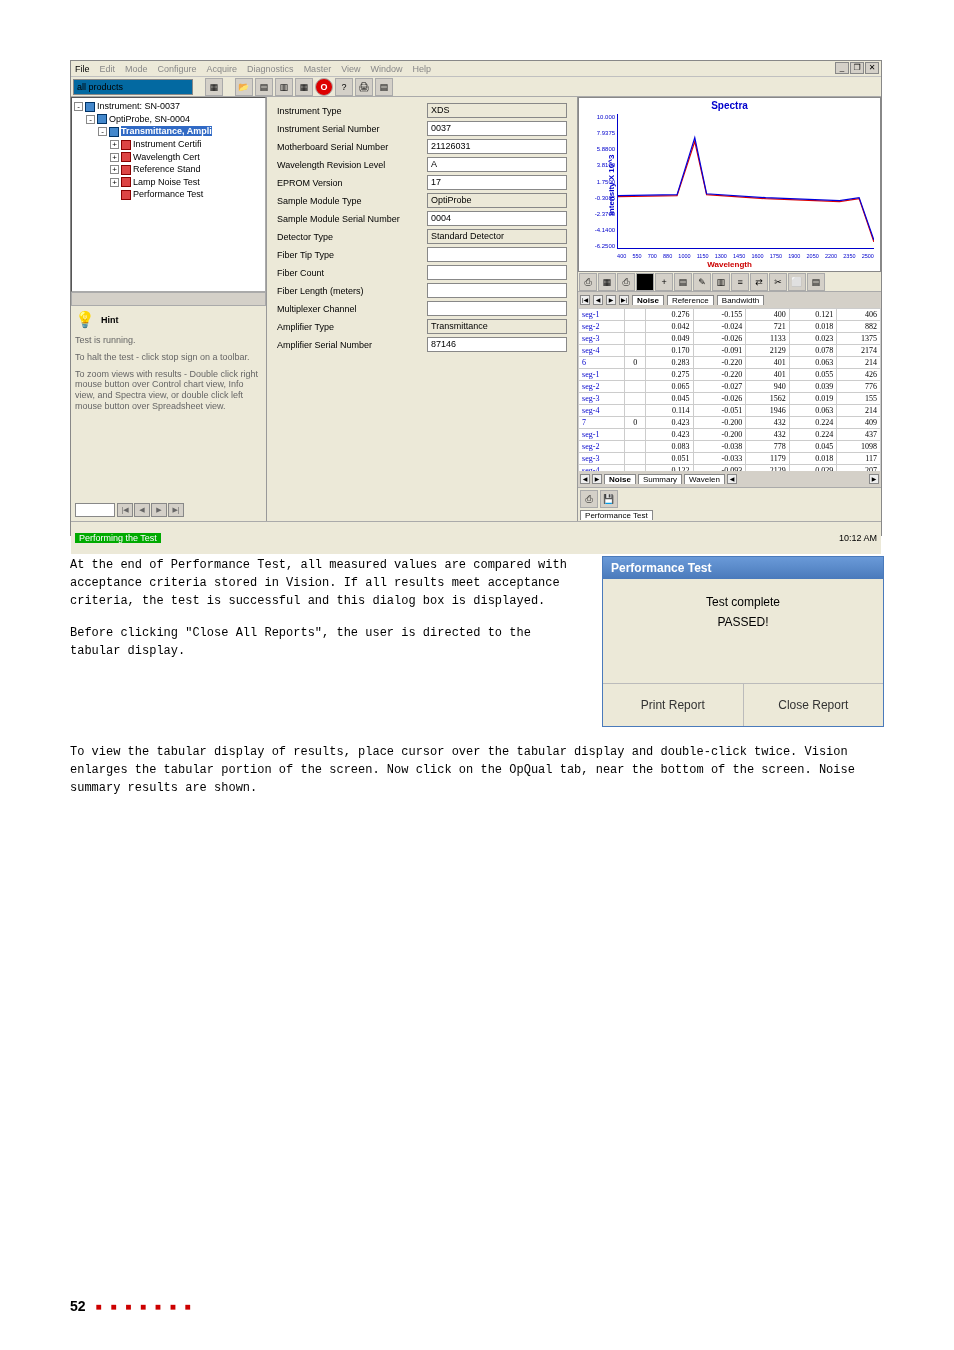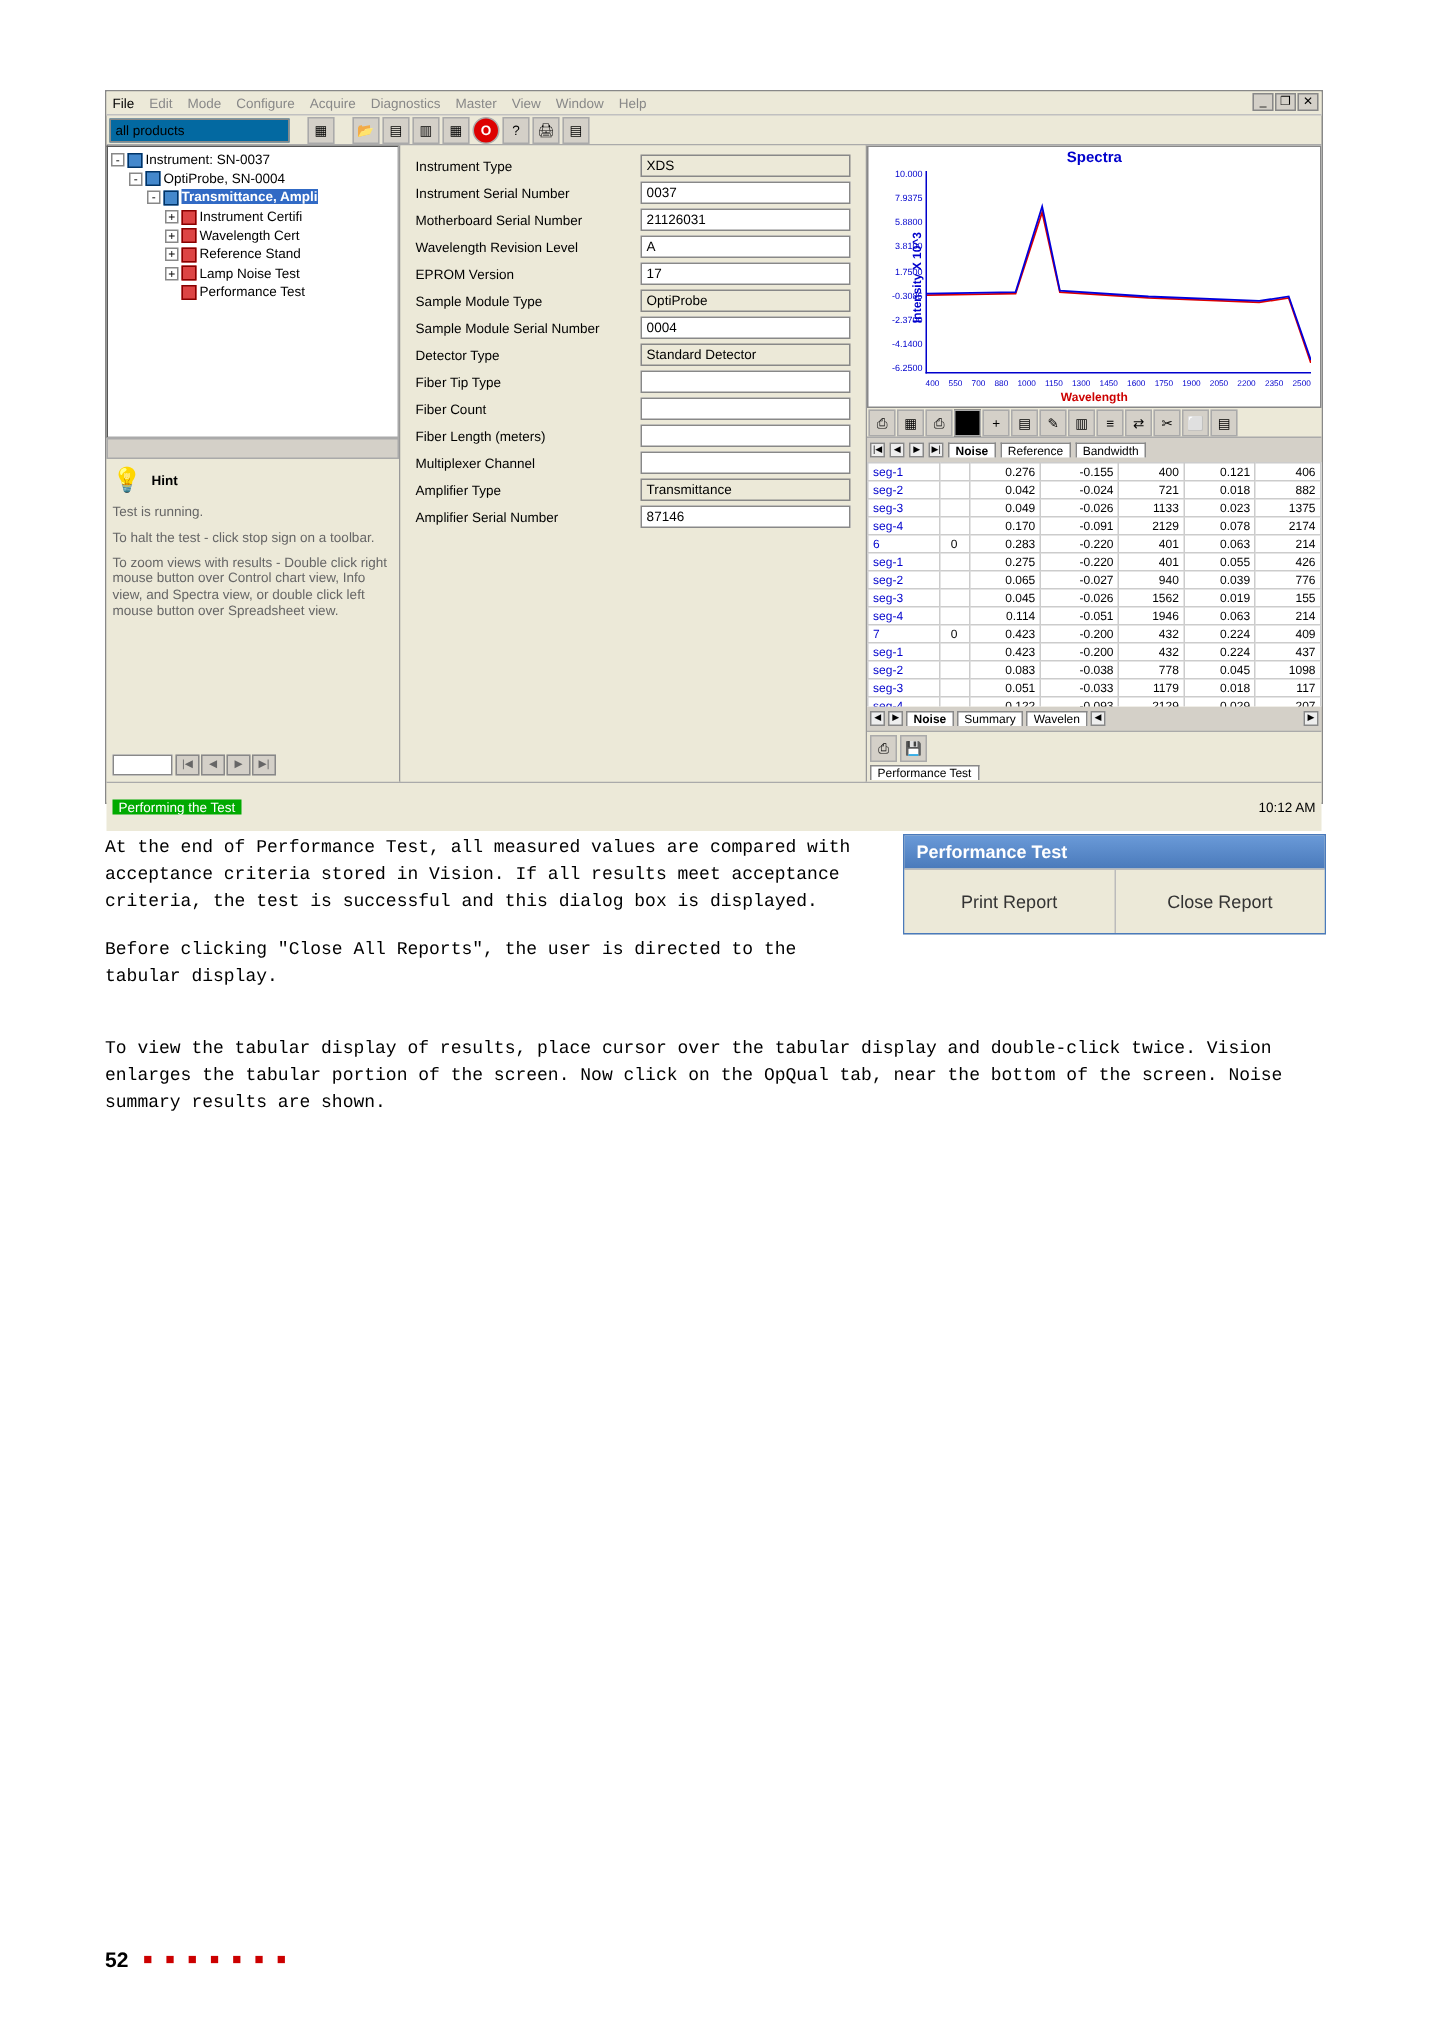--- a/index.html
+++ b/index.html
@@ -240,20 +240,21 @@
   .table-area {
     flex: 1;
     background: #fff;
     overflow: hidden;
     position: relative;
   }
   table.grid {
     width: 100%;
     border-collapse: collapse;
     font-size: 8px;
+    font-family: Liberation Serif, serif;
   }
   table.grid td {
     border: 1px solid #ccc;
     padding: 0 3px;
     text-align: right;
     height: 12px;
   }
   table.grid td:first-child { color: #00c; text-align: left; }
   table.grid td:nth-child(2) { text-align: center; }
   .table-tab-row {
@@ -696,20 +697,24 @@
     </div>
   </div>
 
   <div class="text-row">
     <div class="body-text">
       <p>At the end of Performance Test, all measured values are compared with acceptance criteria stored in Vision. If all results meet acceptance criteria, the test is successful and this dialog box is displayed.</p>
       <p>Before clicking "Close All Reports", the user is directed to the tabular display.</p>
     </div>
     <div class="dialog">
       <div class="dialog-title">Performance Test</div>
+      <div class="dialog-body">
+        <p>Test complete</p>
+        <p>PASSED!</p>
+      </div>
       <div class="dialog-btns">
         <div class="dialog-btn">Print Report</div>
         <div class="dialog-btn">Close Report</div>
       </div>
     </div>
   </div>
 
   <div class="body-text">
     <p>To view the tabular display of results, place cursor over the tabular display and double-click twice. Vision enlarges the tabular portion of the screen. Now click on the OpQual tab, near the bottom of the screen. Noise summary results are shown.</p>
   </div>

